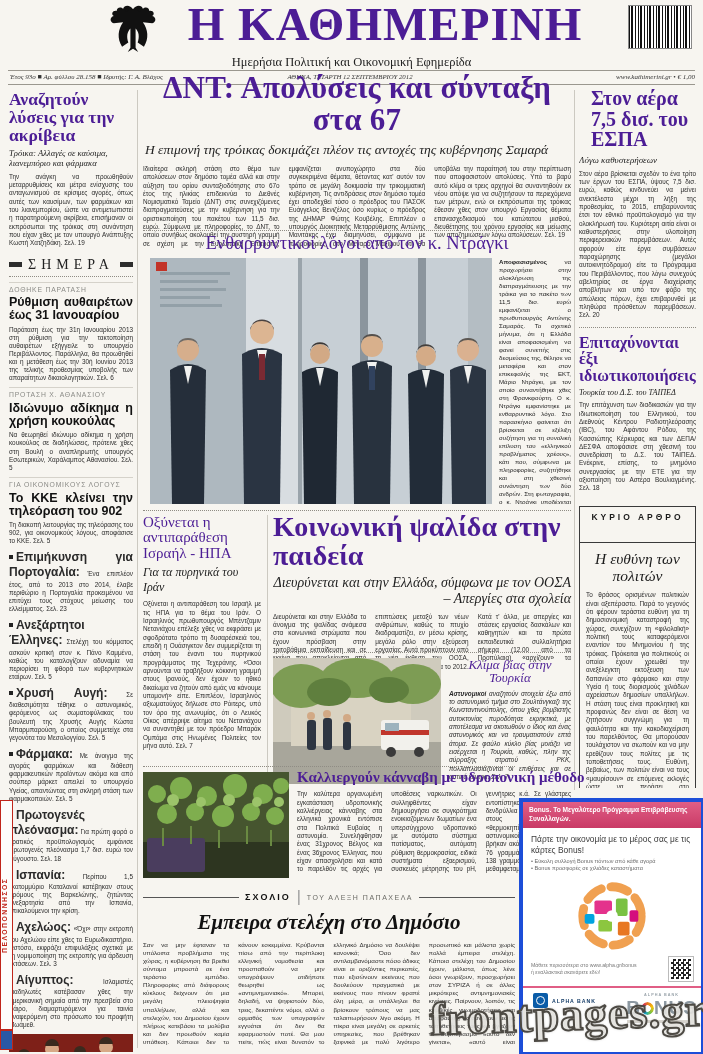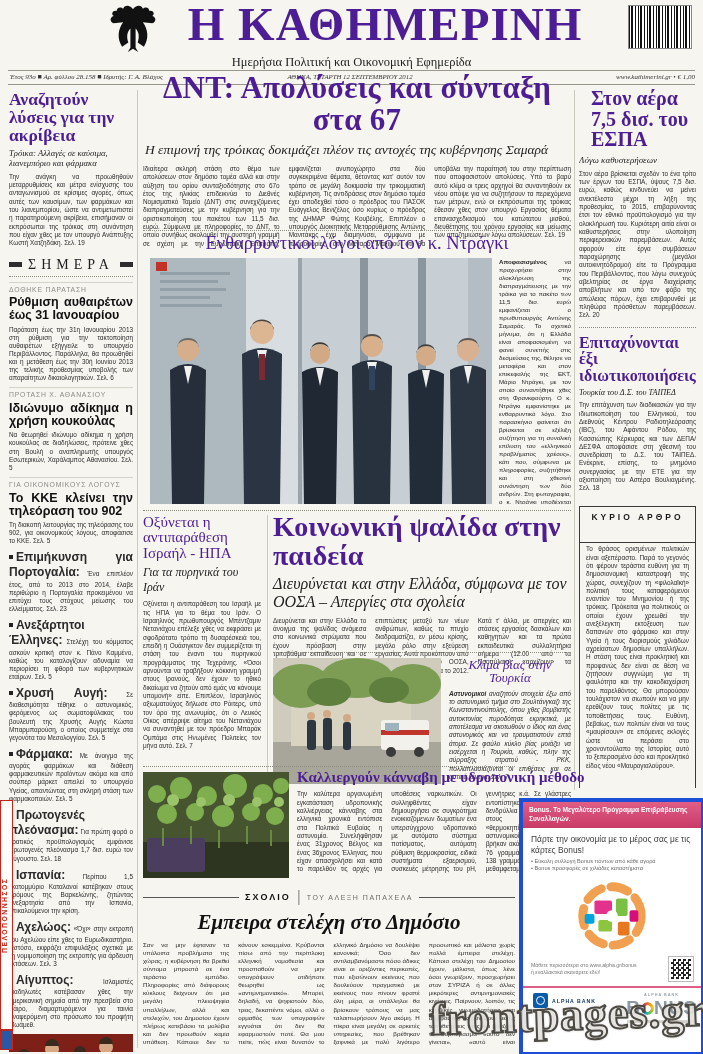--- a/index.html
+++ b/index.html
@@ -238,33 +238,34 @@
       <p class="bt" style="margin:0;height:150px;">Στον αέρα βρίσκεται σχεδόν το ένα τρίτο των έργων του ΕΣΠΑ, ύψους 7,5 δισ. ευρώ, καθώς κινδυνεύει να μείνει ανεκτέλεστο μέχρι τη λήξη της προθεσμίας, το 2015, επιβαρύνοντας έτσι τον εθνικό προϋπολογισμό για την ολοκλήρωσή του. Κυριότερη αιτία είναι οι καθυστερήσεις στην υλοποίηση περιφερειακών παρεμβάσεων. Αυτές αφορούν είτε έργα συμβάσεων παραχώρησης (μεγάλοι αυτοκινητόδρομοι) είτε το Πρόγραμμα του Περιβάλλοντος, που λόγω συνεχούς αβελτηρίας σε έργα διαχείρισης αποβλήτων και υπό τον φόβο της απώλειας πόρων, έχει επιβαρυνθεί με πληθώρα πρόσθετων παρεμβάσεων. Σελ. 20</p>
     </article>
     <hr class="dot" style="margin:7px 0;">
     <article>
       <h2 class="hl" style="font-size:16px;margin:0 0 4px 0;">Επιταχύνονται έξι ιδιωτικοποιήσεις</h2>
       <p class="deck" style="font-size:8.2px;margin:0 0 4px 0;">Τουρκία του Δ.Σ. του ΤΑΙΠΕΔ</p>
       <p class="bt" style="margin:0;height:95px;">Την επιτάχυνση των διαδικασιών για την ιδιωτικοποίηση του Ελληνικού, του Διεθνούς Κέντρου Ραδιοτηλεόρασης (IBC), του Αφάντου Ρόδου, της Κασσιώπης Κέρκυρας και των ΔΕΠΑ/ΔΕΣΦΑ αποφάσισε στη χθεσινή του συνεδρίαση το Δ.Σ. του ΤΑΙΠΕΔ. Ενέκρινε, επίσης, το μνημόνιο συνεργασίας με την ΕΤΕ για την αξιοποίηση του Αστέρα Βουλιαγμένης. Σελ. 18</p>
     </article>
     <div class="ed-box" style="margin-top:10px;height:305px;">
       <div class="ed-head">ΚΥΡΙΟ ΑΡΘΡΟ</div>
+      <div class="serif" style="font-style:italic;font-size:15.5px;text-align:center;line-height:1.1;padding:7px 4px 5px 4px;">Η ευθύνη των πολιτών</div>
       <p class="bt" style="margin:0;padding:2px 6px;height:230px;">Το θράσος ορισμένων πολιτικών είναι αξεπέραστο. Παρά το γεγονός ότι φέρουν τεράστια ευθύνη για τη δημοσιονομική καταστροφή της χώρας, συνεχίζουν τη «φιλολαϊκή» πολιτική τους καταφερόμενοι εναντίον του Μνημονίου ή της τρόικας. Πρόκειται για πολιτικούς οι οποίοι έχουν χρεωθεί την ανεξέλεγκτη εκτόξευση των δαπανών στο φάρμακο και στην Υγεία ή τους διορισμούς χιλιάδων αχρείαστων δημοσίων υπαλλήλων. Η στάση τους είναι προκλητική και προφανώς δεν είναι σε θέση να ζητήσουν συγγνώμη για τη φαυλότητα και την κακοδιαχείριση του παρελθόντος. Θα μπορούσαν τουλάχιστον να σιωπούν και να μην ερεθίζουν τους πολίτες με τις τοποθετήσεις τους. Ευθύνη, βεβαίως, των πολιτών είναι να τους «μαυρίσουν» σε επόμενες εκλογές ώστε να περάσει στο χρονοντούλαπο της Ιστορίας αυτό το ξεπερασμένο όσο και προκλητικό είδος νέου «Μαυρογιαλούρου».</p>
     </div>
   </section>
 
   <section class="abs" style="left:143px;top:515px;width:118px;height:272px;overflow:hidden;">
     <h2 class="hl" style="font-size:15px;margin:0 0 4px 0;font-weight:normal;">Οξύνεται η αντιπαράθεση Ισραήλ - ΗΠΑ</h2>
     <p class="deck" style="font-size:12px;margin:0 0 5px 0;">Για τα πυρηνικά του Ιράν</p>
     <p class="bt" style="margin:0;height:205px;">Οξύνεται η αντιπαράθεση του Ισραήλ με τις ΗΠΑ για το θέμα του Ιράν. Ο Ισραηλινός πρωθυπουργός Μπέντζαμιν Νετανιάχου επέλεξε χθες να εκφράσει με σφοδρότατο τρόπο τη δυσαρέσκειά του, επειδή η Ουάσιγκτον δεν συμμερίζεται τη στάση του έναντι του πυρηνικού προγράμματος της Τεχεράνης. «Όσοι αρνούνται να τραβήξουν κόκκινη γραμμή στους Ιρανούς, δεν έχουν το ηθικό δικαίωμα να ζητούν από εμάς να κάνουμε υπομονή» είπε. Επιπλέον, Ισραηλινός αξιωματούχος δήλωσε στο Ρόιτερς, υπό τον όρο της ανωνυμίας, ότι ο Λευκός Οίκος απέρριψε αίτημα του Νετανιάχου να συναντηθεί με τον πρόεδρο Μπαράκ Ομπάμα στις Ηνωμένες Πολιτείες τον μήνα αυτό. Σελ. 7</p>
   </section>
 
   <section class="abs" style="left:273px;top:513px;width:298px;height:135px;">
     <h1 class="hl" style="font-size:28px;margin:0;">Κοινωνική ψαλίδα στην παιδεία</h1>
-    <p class="deck" style="font-size:16px;text-align:left;margin:4px 0 6px 0;">Διευρύνεται και στην Ελλάδα, σύμφωνα με τον ΟΟΣΑ – Απεργίες στα σχολεία</p>
+    <p class="deck" style="font-size:14px;text-align:right;margin:4px 0 6px 0;">Διευρύνεται και στην Ελλάδα, σύμφωνα με τον ΟΟΣΑ – Απεργίες στα σχολεία</p>
     <p class="bt cols3" style="margin:0;height:62px;">Διευρύνεται και στην Ελλάδα το άνοιγμα της ψαλίδας ανάμεσα στα κοινωνικά στρώματα που έχουν πρόσβαση στην τριτοβάθμια εκπαίδευση και σε εκείνα που αποκλείονται από αυτήν. Τάση που έχει ολέθριες επιπτώσεις μεταξύ των νέων ανθρώπων, καθώς το πτυχίο διαδραματίζει, εν μέσω κρίσης, μεγάλο ρόλο στην εξεύρεση εργασίας. Αυτά προκύπτουν από τη νέα έκθεση του ΟΟΣΑ, Education at Glance για το 2012. Κατά τ' άλλα, με απεργίες και στάσεις εργασίας δασκάλων και καθηγητών και τα πρώτα εκπαιδευτικά συλλαλητήρια σήμερα (12.00 από τα Προπύλαια) «αρχίζουν» τα μαθήματα της νέας σχολικής χρονιάς. Σελ. 3</p>
   </section>
   <hr class="dot abs" style="left:273px;top:652px;width:298px;">
 
   <div class="abs" style="left:273px;top:658px;width:168px;height:126px;overflow:hidden;">
     <svg viewBox="0 0 168 126" width="168" height="126">
       <rect width="168" height="126" fill="#cfcbbd"></rect>
       <rect y="84" width="168" height="42" fill="#a8a69b"></rect>
       <rect x="18" y="30" width="120" height="58" fill="#d9d3c2"></rect>
       <g fill="#7d9c54">

